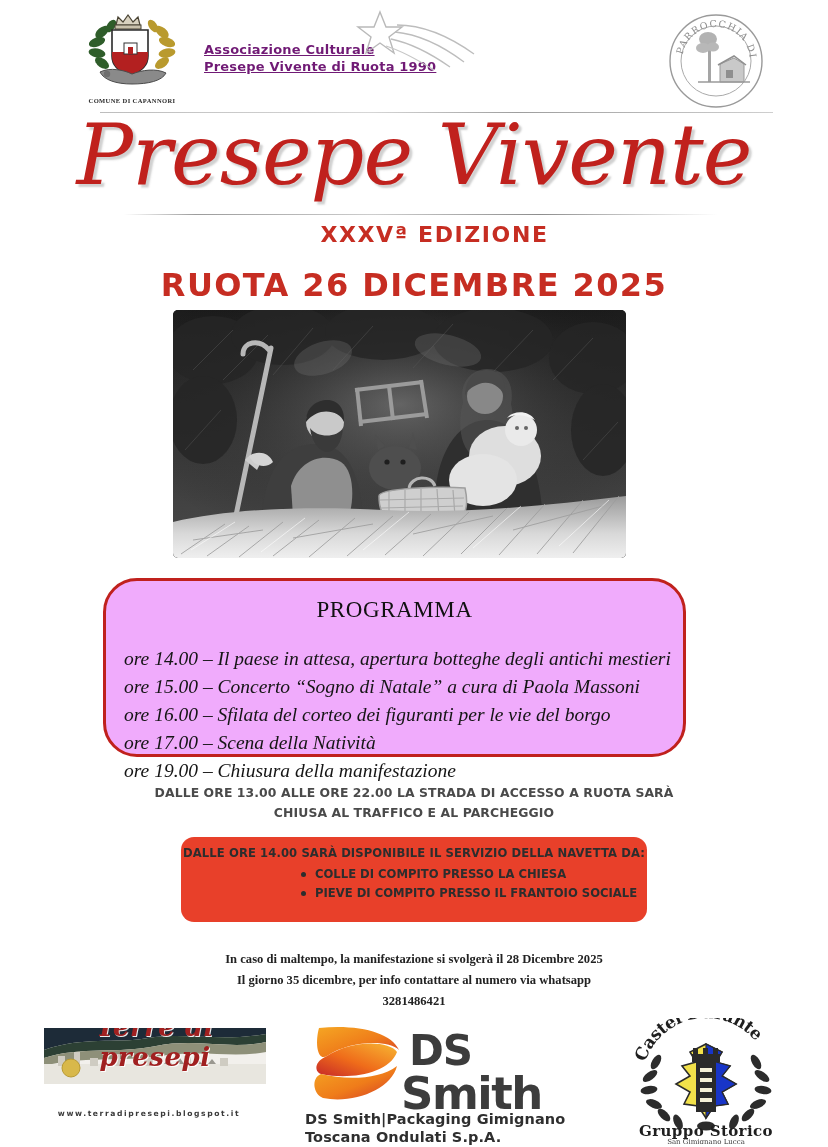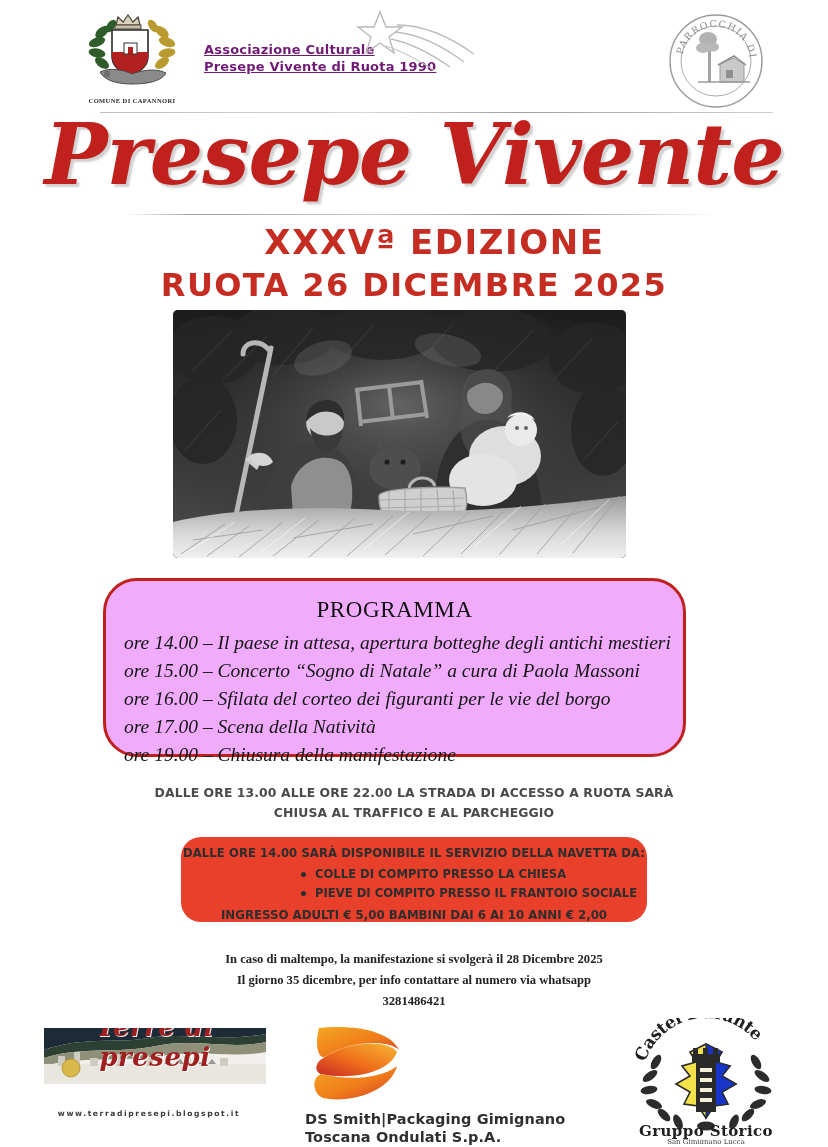--- a/index.html
+++ b/index.html
@@ -96,21 +96,21 @@
   .title-wrap {
     position: absolute;
     top: 114px;
     left: 0;
     right: 0;
     text-align: center;
   }
   .title-main {
     font-family: "DejaVu Serif", "Liberation Serif", serif;
     font-style: italic;
-    font-weight: bold;
+    font-weight: normal;
     font-size: 84px;
     line-height: 0.98;
     color: #c0211d;
     letter-spacing: -1px;
     text-shadow: 3px 3px 2px rgba(120,120,120,0.35);
   }
   .rule-under-title {
     position: absolute;
     left: 124px;
     right: 110px;
@@ -122,21 +122,21 @@
   .subtitle-1, .subtitle-2 {
     color: #c62d22;
     font-family: "DejaVu Sans", sans-serif;
     font-weight: bold;
     text-align: center;
   }
   .subtitle-1 {
     position: absolute;
     top: 222px;
     left: 8px; right: 0;
-    font-size: 34px;
+    font-size: 22px;
     letter-spacing: 1.6px;
     margin-left: 33px;
   }
   .subtitle-2 {
     position: absolute;
     top: 266px;
     left: 0; right: 0;
     font-size: 32px;
     letter-spacing: 1.4px;
   }
@@ -168,21 +168,21 @@
   }
   .programma-title {
     text-align: center;
     font-family: "Liberation Serif", serif;
     font-size: 23px;
     color: #111;
     margin-top: 16px;
     letter-spacing: 0.6px;
   }
   .programma-list {
-    margin: 6px 0 0 18px;
+    margin: 22px 0 0 18px;
     padding: 0;
     list-style: none;
   }
   .programma-list li {
     font-family: "Liberation Serif", serif;
     font-style: italic;
     font-size: 19.5px;
     color: #151515;
     line-height: 1.44;
     white-space: nowrap;
@@ -203,21 +203,21 @@
   }
 
   
   .shuttle-box {
     position: absolute;
     top: 837px;
     left: 181px;
     width: 466px;
     height: 85px;
     background: #e8402a;
-    border-radius: 20px;
+    border-radius: 13px;
     box-sizing: border-box;
     padding: 9px 0 0 0;
   }
   .shuttle-lead {
     text-align: center;
     font-family: "DejaVu Sans", sans-serif;
     font-size: 11.6px;
     font-weight: bold;
     color: #2d2d2d;
     letter-spacing: 0.1px;
@@ -599,21 +599,20 @@
     <div>DALLE ORE 13.00 ALLE ORE 22.00 LA STRADA DI ACCESSO A RUOTA SARÀ</div>
     <div>CHIUSA AL TRAFFICO E AL PARCHEGGIO</div>
   </div>
 
   <div class="shuttle-box">
     <div class="shuttle-lead">DALLE ORE 14.00 SARÀ DISPONIBILE IL SERVIZIO DELLA NAVETTA DA:</div>
     <ul class="shuttle-list">
       <li>COLLE DI COMPITO PRESSO  LA CHIESA</li>
       <li>PIEVE DI COMPITO PRESSO IL FRANTOIO  SOCIALE</li>
     </ul>
-    <div class="shuttle-price">INGRESSO ADULTI € 5,00 BAMBINI DAI 6 AI 10 ANNI € 2,00</div>
   </div>
 
   <div class="weather-notice">
     <div>In caso di maltempo, la manifestazione si svolgerà il 28 Dicembre 2025</div>
     <div>Il giorno 35 dicembre, per info contattare al numero via whatsapp</div>
     <div>3281486421</div>
   </div>
 
   <div class="sponsors">
 
@@ -660,20 +659,24 @@
             <linearGradient id="dsg2" x1="0" y1="1" x2="1" y2="0">
               <stop offset="0%" stop-color="#c62828"></stop>
               <stop offset="45%" stop-color="#ef6c1a"></stop>
               <stop offset="100%" stop-color="#f7b733"></stop>
             </linearGradient>
           </defs>
           <path d="M14 6 C52 2 86 10 94 28 C84 18 46 18 22 34 C12 40 10 20 14 6 Z" fill="url(#dsg1)"></path>
           <path d="M92 30 C84 52 44 58 16 52 C10 50 8 40 22 34 C46 18 84 18 92 30 Z" fill="url(#dsg2)"></path>
           <path d="M16 52 C40 58 74 58 92 44 C86 68 48 82 18 76 C8 72 6 56 16 52 Z" fill="url(#dsg1)"></path>
         </svg>
+        <div class="ds-name">
+          <span class="ds">DS</span>
+          <span class="smith">Smith</span>
+        </div>
       </div>
       <div class="ds-sub1">DS Smith|Packaging Gimignano</div>
       <div class="ds-sub2">Toscana Ondulati S.p.A.</div>
     </div>
 
     <div class="sp-castel">
       <svg width="160" height="126" viewBox="0 0 160 126">
 
         <g fill="#2c2c2c">
           <ellipse cx="30" cy="44" rx="8" ry="4" transform="rotate(-60 30 44)"></ellipse>

